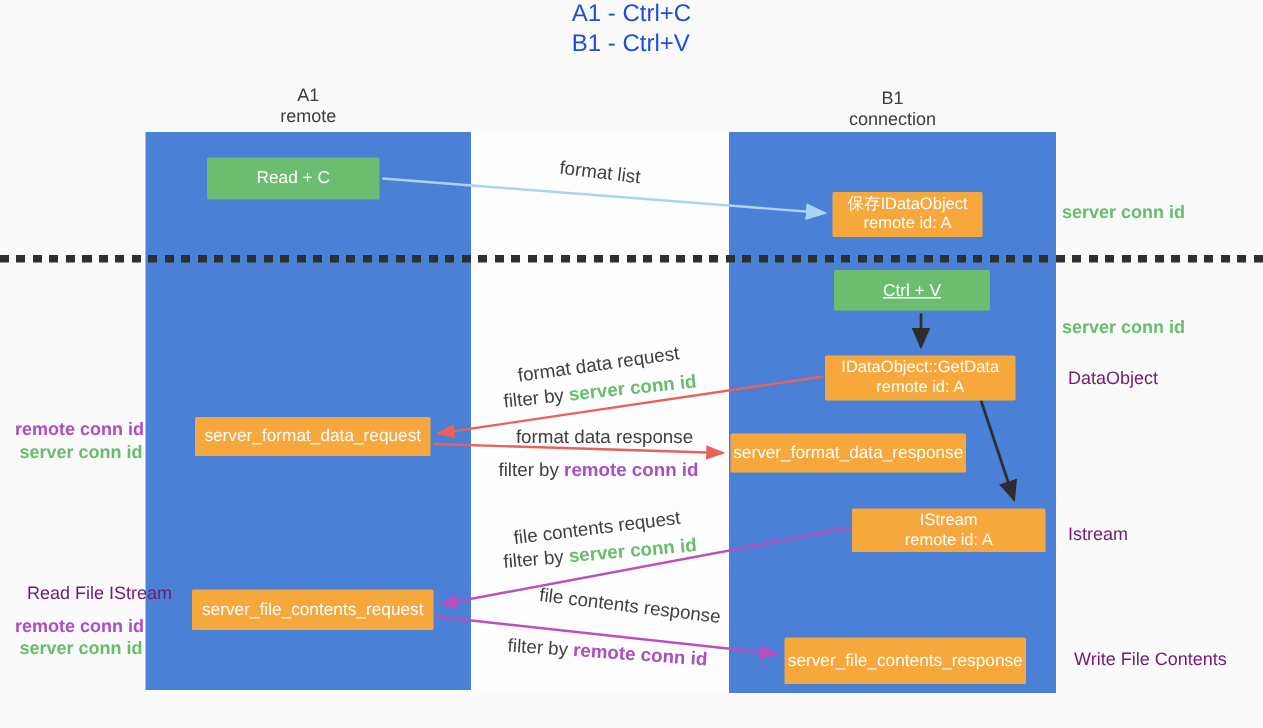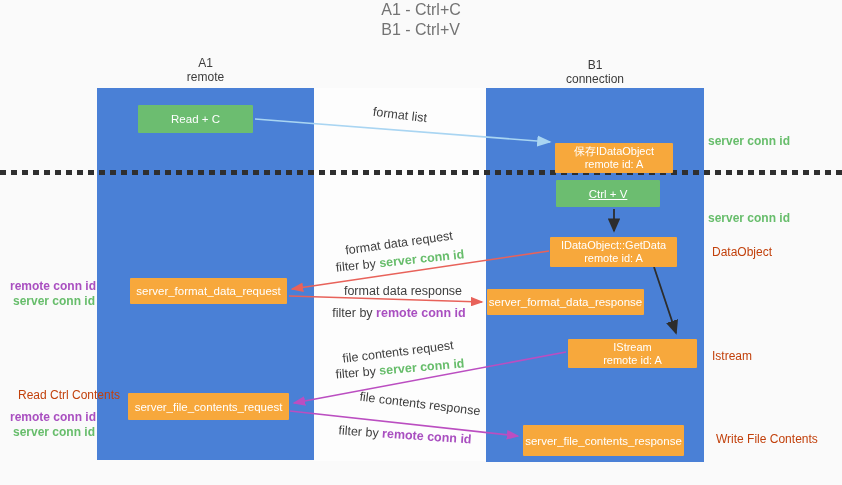--- a/index.html
+++ b/index.html
@@ -9,21 +9,21 @@
     background: #fafafa;
     position: relative;
     overflow: hidden;
     color: #3f3f3f;
   }
   #stage { position: absolute; inset: 0; width: 842px; height: 485px; }
 
   .title-wrap {
     position: absolute; left: 0; top: 8; width: 842px; text-align: center;
   }
-  .title-inner { display: inline-block; text-align: left; font-size: 16px; line-height: 20px; color: #737373; }
+  .title-inner { display: inline-block; text-align: left; font-size: 16px; line-height: 20px; color: #1d4ed8; }
 
   .col-header {
     position: absolute; text-align: center; font-size: 12px; line-height: 14px; color: #3c3c3c;
   }
 
   .gap-strip { position: absolute; background: #fdfdfd; }
 
   .lifeline { position: absolute; background: #4a80d6; }
 
   .dashed-line {
@@ -33,21 +33,21 @@
 
   .box {
     position: absolute; display: flex; align-items: center; justify-content: center;
     color: #ffffff; text-align: center; border-radius: 1px;
   }
   .box.green  { background: #6cbd70; font-size: 11.5px; }
   .box.orange { background: #f7a83c; }
   .box.one-line { font-size: 11.5px; }
   .box.two-line { font-size: 11px; line-height: 13px; flex-direction: column; }
 
-  .side-lbl { position: absolute; font-size: 12px; white-space: nowrap; color: #c2410c; }
+  .side-lbl { position: absolute; font-size: 12px; white-space: nowrap; color: #701a75; }
   .side-lbl.green { color: #67bd6b; font-weight: bold; }
   .left-group { position: absolute; text-align: right; font-size: 12px; line-height: 15px; font-weight: bold; white-space: nowrap; }
   .left-group .g { color: #67bd6b; }
   .left-group .p { color: #a94fc0; }
 
   .edge-lbl {
     position: absolute; font-size: 12.5px; color: #3f3f3f; white-space: nowrap;
     text-align: center;
   }
   .edge-lbl .g { color: #67bd6b; font-weight: bold; }
@@ -102,21 +102,21 @@
     <line x1="614" y1="209" x2="614" y2="231" stroke="#2d2d2d" stroke-width="1.8" marker-end="url(#mk-black)"></line>
     <line x1="654" y1="267" x2="676" y2="333" stroke="#2d2d2d" stroke-width="1.8" marker-end="url(#mk-black)"></line>
     <line x1="549" y1="251" x2="292" y2="289" stroke="#e8625a" stroke-width="1.6" marker-end="url(#mk-red)"></line>
     <line x1="289" y1="296" x2="482" y2="302" stroke="#e8625a" stroke-width="1.6" marker-end="url(#mk-red)"></line>
     <line x1="566" y1="352" x2="294" y2="403" stroke="#bb4ec1" stroke-width="1.6" marker-end="url(#mk-mag)"></line>
     <line x1="290" y1="411" x2="518" y2="436" stroke="#bb4ec1" stroke-width="1.6" marker-end="url(#mk-mag)"></line>
   </svg>
 
   <div class="box green one-line" style="left:138px; top:105px; width:115px; height:28px;">Read + C</div>
 
-  <div class="box orange two-line" style="left:555px; top:143px; width:118px; height:30px;">
+  <div class="box orange two-line" style="left:555px; top:128px; width:100px; height:30px;">
     <div>保存IDataObject</div>
     <div>remote id: A</div>
   </div>
 
   <div class="box green one-line" style="left:556px; top:180px; width:104px; height:27px;text-decoration:underline;">Ctrl + V</div>
 
   <div class="box orange two-line" style="left:550px; top:237px; width:127px; height:30px;">
     <div>IDataObject::GetData</div>
     <div>remote id: A</div>
   </div>
@@ -137,21 +137,21 @@
   <div class="side-lbl green" style="left:708px; top:134px;">server conn id</div>
   <div class="side-lbl green" style="left:708px; top:211px;">server conn id</div>
   <div class="side-lbl" style="left:712px; top:245px;">DataObject</div>
   <div class="side-lbl" style="left:712px; top:349px;">Istream</div>
   <div class="side-lbl" style="left:716px; top:432px;">Write File Contents</div>
 
   <div class="left-group" style="left:10px; top:279px; width:85px;">
     <div class="p">remote conn id</div>
     <div class="g">server conn id</div>
   </div>
-  <div class="side-lbl" style="left:18px; top:388px;">Read Ctrl Contents</div>
+  <div class="side-lbl" style="left:18px; top:388px;">Read File IStream</div>
   <div class="left-group" style="left:10px; top:410px; width:85px;">
     <div class="p">remote conn id</div>
     <div class="g">server conn id</div>
   </div>
 
   <div class="edge-lbl" style="left:340px; top:108px; width:120px; transform:rotate(7deg);">format list</div>
 
   <div class="edge-lbl" style="left:337px; top:236px; width:124px; transform:rotate(-8deg);">format data request</div>
   <div class="edge-lbl" style="left:330px; top:254px; width:140px; transform:rotate(-6deg);"><span>filter by </span><span class="g">server conn id</span></div>
 

